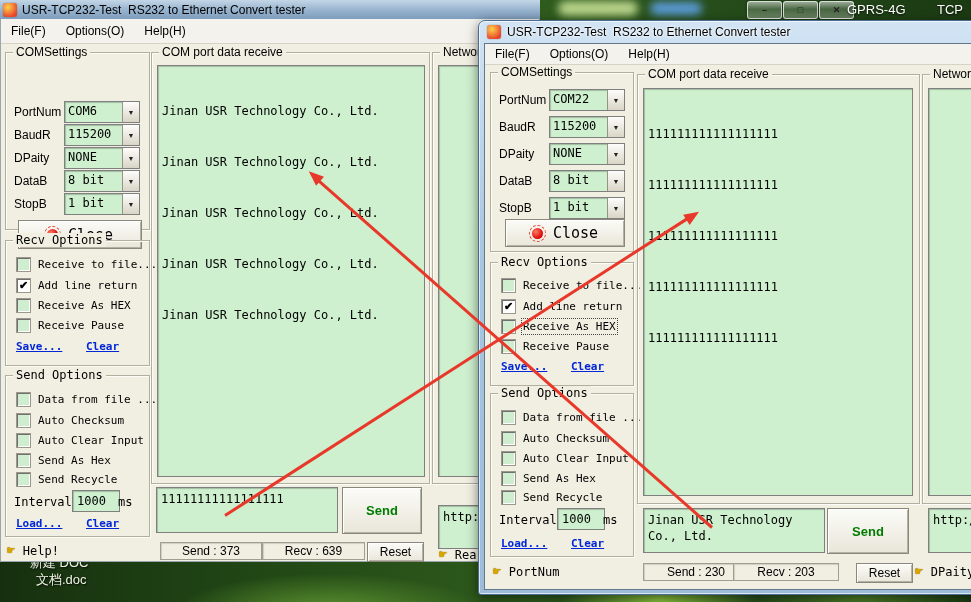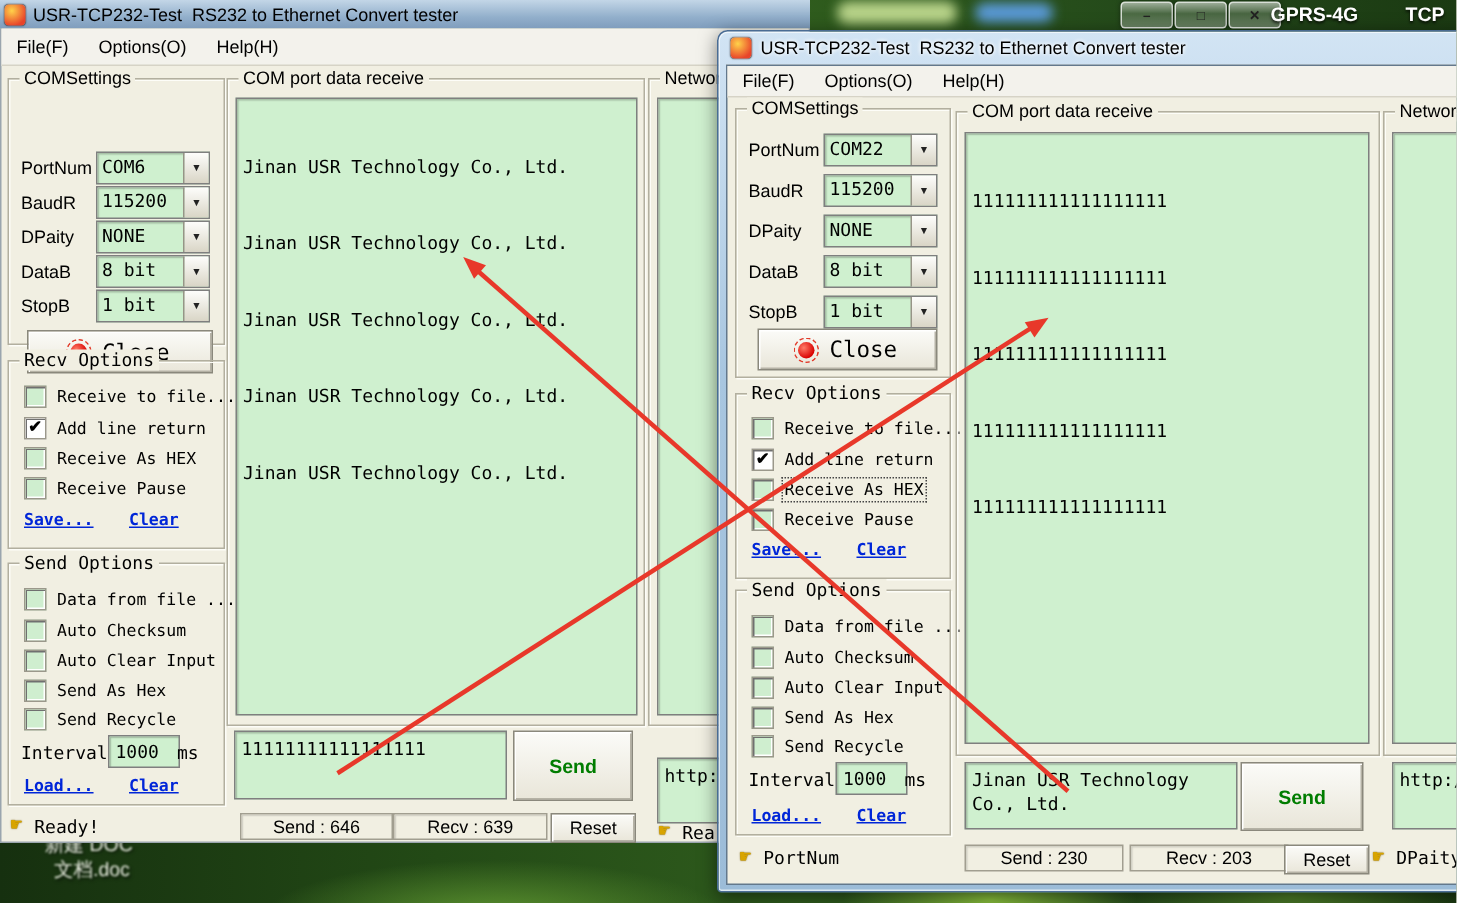--- a/index.html
+++ b/index.html
@@ -4,21 +4,21 @@
 <style>
   html,body{margin:0;padding:0;}
   .screen{position:relative;width:971px;height:602px;overflow:hidden;font-family:"Liberation Sans",sans-serif;font-size:12px;color:#000;background:#1c3a12;}
   
   .desktop{position:absolute;inset:0;background:
     radial-gradient(140px 45px at 660px 600px,#8cc43e,rgba(0,0,0,0) 70%),
     radial-gradient(220px 55px at 330px 612px,#5d9430,rgba(0,0,0,0) 70%),
     radial-gradient(160px 40px at 860px 598px,#4e7f28,rgba(0,0,0,0) 70%),
     linear-gradient(90deg,#16300f,#234a16 30%,#2f5c1d 55%,#23481a 80%,#1b3a12);}
   .blob{position:absolute;border-radius:8px;filter:blur(4px);}
-  .top-label{position:absolute;top:2px;color:#fff;font-weight:bold;font-size:13px;text-shadow:0 1px 2px rgba(0,0,0,.8);}
+  .top-label{position:absolute;top:2px;color:#fff;font-weight:normal;font-size:13px;text-shadow:0 1px 2px rgba(0,0,0,.8);}
   .glass-btns{position:absolute;left:746px;top:1px;display:flex;}
   .glass-btn{width:33px;height:16px;border:1px solid rgba(255,255,255,.75);background:linear-gradient(rgba(255,255,255,.55),rgba(255,255,255,.18) 45%,rgba(255,255,255,.32));border-radius:3px;margin-left:1px;display:flex;align-items:center;justify-content:center;font-size:9px;color:#222;font-weight:bold;box-shadow:0 0 3px rgba(0,0,0,.4);}
   .doc-label{position:absolute;color:#edf3e4;font-size:13px;text-shadow:1px 1px 2px rgba(0,0,0,.85);filter:blur(.6px);white-space:pre;}
   
   .m{font-family:"DejaVu Sans Mono",monospace;}
   .group{position:absolute;border:1px solid #b2af9f;box-shadow:inset 1px 1px 0 #fdfdf8,1px 1px 0 #fdfdf8;}
   .cap{position:absolute;top:-8px;left:7px;padding:0 3px;background:#f1efe2;font-size:12px;white-space:pre;}
   .flabel{position:absolute;left:8px;font-size:12px;}
   .select{position:absolute;display:flex;width:74px;height:20px;background:#cff0cf;border:1px solid #7f7f7f;box-shadow:inset 1px 1px 1px rgba(0,0,0,.22);}
   .sel-txt{flex:1;padding:2px 1px 0 3px;font-family:"DejaVu Sans Mono",monospace;font-size:12px;overflow:hidden;white-space:pre;}
@@ -178,26 +178,26 @@
           <div>Jinan USR Technology Co., Ltd.</div>
           <div>Jinan USR Technology Co., Ltd.</div>
         </div>
       </div>
 
       <div class="rxbox" style="left:155px;top:468px;width:172px;height:38px;">11111111111111111</div>
       <div class="btn" style="left:341px;top:468px;width:78px;height:45px;">
         <span class="send-label">Send</span>
       </div>
 
-      <div class="panel" style="left:159px;top:523px;width:100px;">Send : 646</div>
+      <div class="panel" style="left:159px;top:523px;width:100px;">Send : 373</div>
       <div class="panel" style="left:261px;top:523px;width:101px;">Recv : 639</div>
       <div class="btn" style="left:366px;top:523px;width:55px;height:18px;font-size:12px;">Reset</div>
       <div class="sbar" style="left:6px;top:524px;">
         <span class="hand">☛</span>
-        <span>Ready!</span>
+        <span>Help!</span>
       </div>
 
       <div class="group" style="left:431px;top:33px;width:104px;height:430px;">
         <span class="cap">Network</span>
         <div class="rxbox" style="left:5px;top:12px;width:84px;height:404px;"></div>
       </div>
       <div class="rxbox" style="left:437px;top:486px;width:84px;height:36px;">http://</div>
       <div class="sbar" style="left:438px;top:528px;">
         <span class="hand">☛</span>
         <span>Rea</span>
@@ -311,21 +311,21 @@
           <div>111111111111111111</div>
         </div>
       </div>
 
       <div class="rxbox" style="left:158px;top:464px;width:172px;height:37px;line-height:16px;white-space:normal;">Jinan USR Technology Co., Ltd.</div>
       <div class="btn" style="left:342px;top:464px;width:80px;height:44px;">
         <span class="send-label">Send</span>
       </div>
 
       <div class="panel" style="left:158px;top:519px;width:104px;">Send : 230</div>
-      <div class="panel" style="left:268px;top:519px;width:104px;">Recv : 203</div>
+      <div class="panel" style="left:248px;top:519px;width:104px;">Recv : 203</div>
       <div class="btn" style="left:371px;top:519px;width:55px;height:18px;font-size:12px;">Reset</div>
       <div class="sbar" style="left:8px;top:520px;">
         <span class="hand">☛</span>
         <span>PortNum</span>
       </div>
 
       <div class="group" style="left:437px;top:30px;width:150px;height:428px;">
         <span class="cap">Network da</span>
         <div class="rxbox" style="left:5px;top:13px;width:130px;height:400px;"></div>
       </div>

